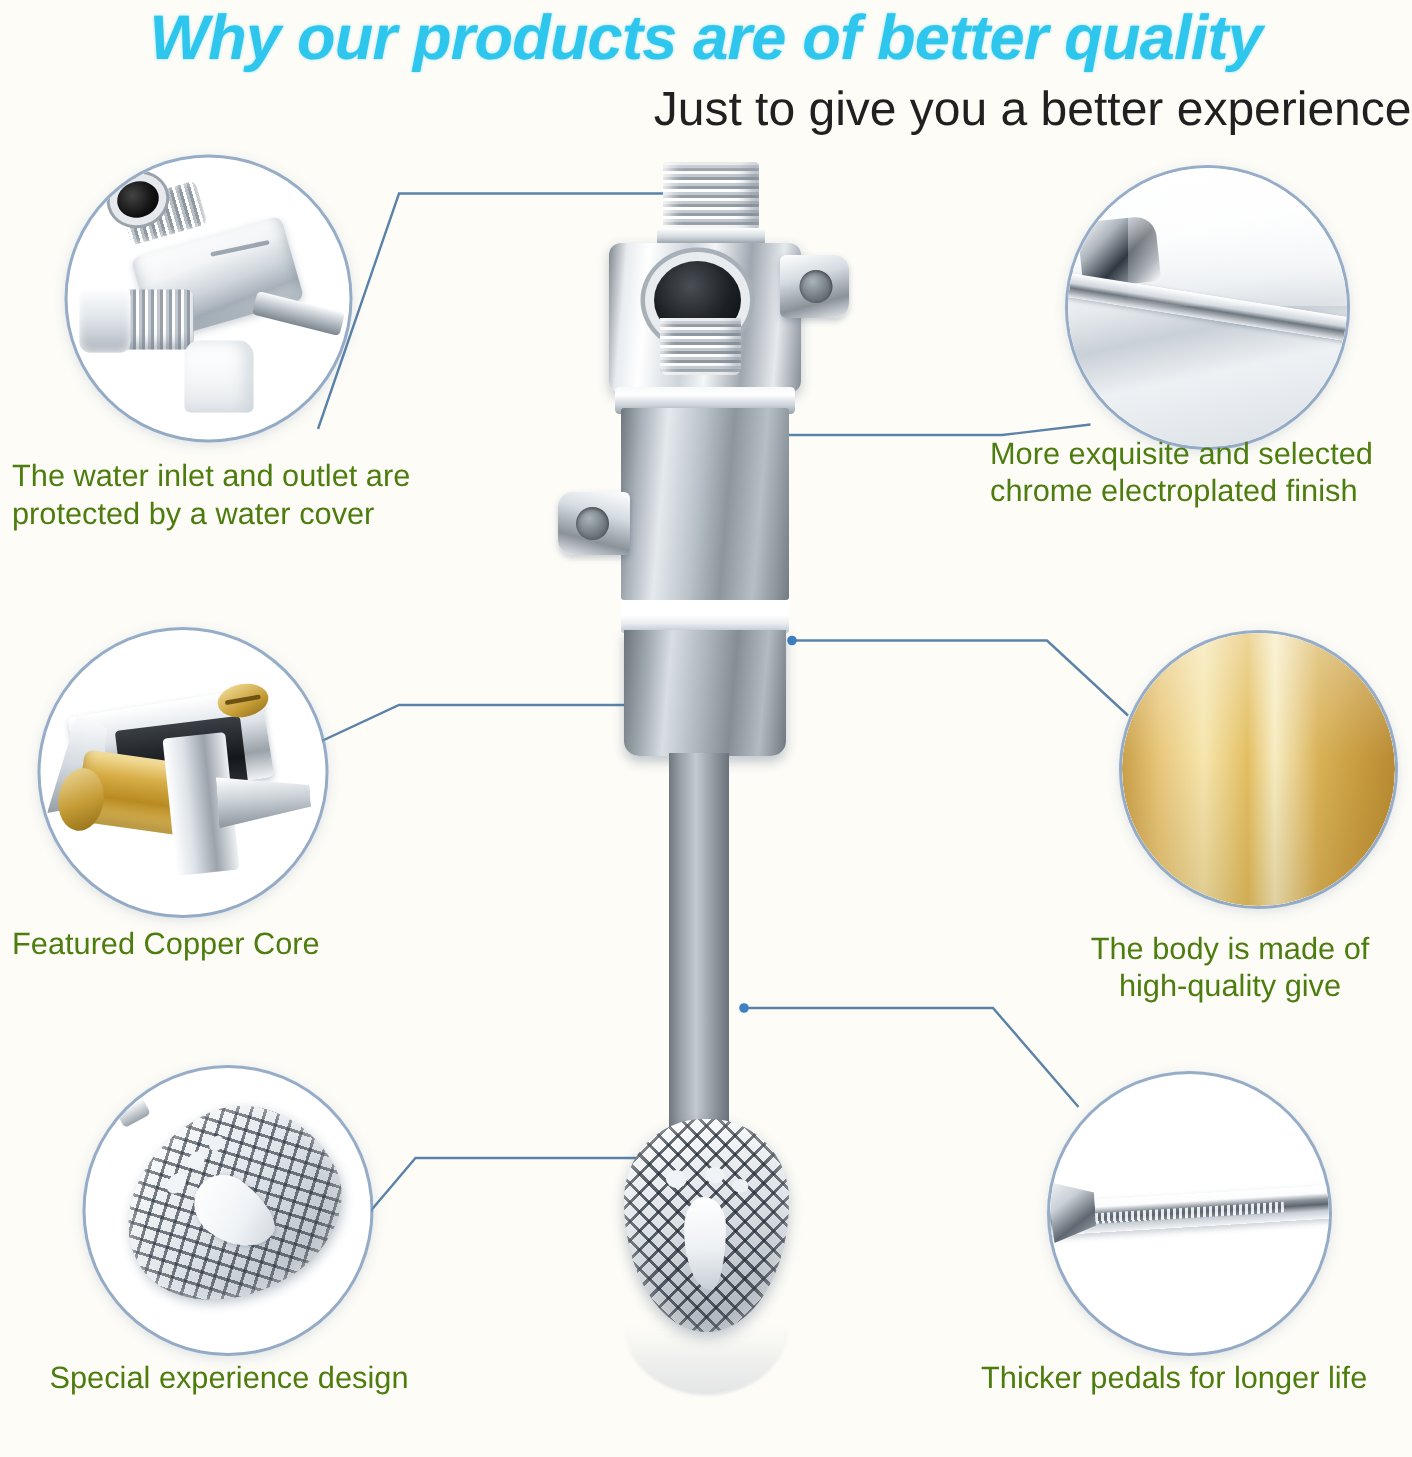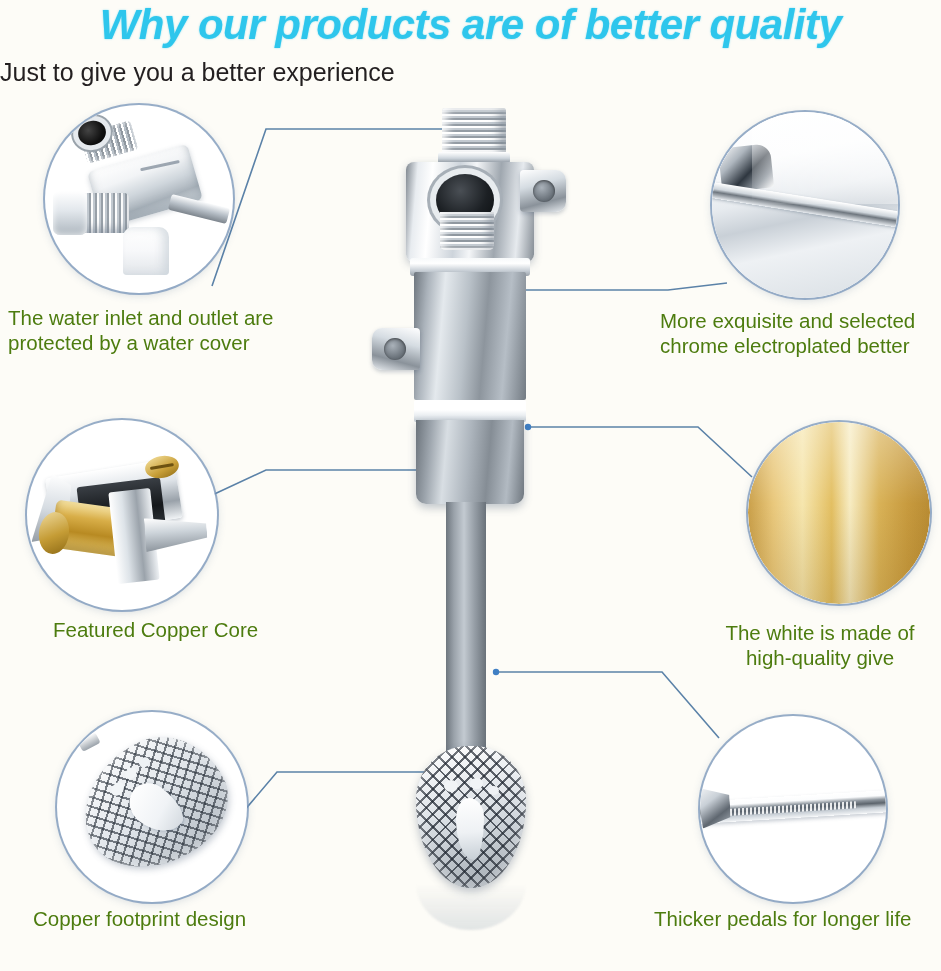--- a/index.html
+++ b/index.html
@@ -19,22 +19,22 @@
     font-size:42px;line-height:46px;
     font-weight:bold;
     font-style:italic;
     letter-spacing:-0.5px;
     color:#2ec6ec;
     text-shadow:0 0 2px rgba(46,198,236,.55);
     white-space:nowrap;
   }
   .subtitle{
     position:absolute;left:0;top:57px;width:941px;
-    text-align:left;
-    font-size:25px;line-height:30px;
+    text-align:right;
+    font-size:32px;line-height:30px;
     color:#231f20;
     font-weight:400;
   }
 
   
   #leaders{position:absolute;left:0;top:0;width:941px;height:971px;pointer-events:none;}
 
   
   .bubble{
     position:absolute;
@@ -385,65 +385,65 @@
   </div>
 
   <div class="bubble" style="left:712px;top:112px;width:186px;height:186px;">
     <div class="inner">
       <div class="b2-fill"></div>
       <div class="b2-tip"></div>
       <div class="b2-edge"></div>
       <div class="b2-gloss"></div>
     </div>
   </div>
-  <div class="caption" style="left:660px;top:308px;width:282px;">
+  <div class="caption" style="left:660px;top:290px;width:282px;">
     <div>More exquisite and selected</div>
-    <div>chrome electroplated better</div>
+    <div>chrome electroplated finish</div>
   </div>
 
   <div class="bubble" style="left:27px;top:420px;width:190px;height:190px;">
     <div class="inner">
       <div class="b3-plate-a"></div>
       <div class="b3-dark"></div>
       <div class="b3-left"></div>
       <div class="b3-brass"></div>
       <div class="b3-brass-cap"></div>
       <div class="b3-plate-b"></div>
       <div class="b3-wing"></div>
       <div class="b3-screw"></div>
     </div>
   </div>
-  <div class="caption" style="left:8px;top:617px;width:300px;margin-left:45px;">
+  <div class="caption" style="left:8px;top:617px;width:300px;">
     <div>Featured Copper Core</div>
   </div>
 
   <div class="bubble" style="left:748px;top:422px;width:182px;height:182px;">
     <div class="inner">
       <div class="b4-disc"></div>
       <div class="b4-sheen"></div>
     </div>
   </div>
   <div class="caption cap-center" style="left:700px;top:620px;width:240px;">
-    <div>The white is made of</div>
+    <div>The body is made of</div>
     <div>high-quality give</div>
   </div>
 
   <div class="bubble" style="left:57px;top:712px;width:190px;height:190px;">
     <div class="inner">
       <div class="b5-stem"></div>
       <div class="b5-pedal">
         <div class="b5-foot"></div>
         <div class="b5-toe1"></div>
         <div class="b5-toe2"></div>
         <div class="b5-toe3"></div>
       </div>
     </div>
   </div>
   <div class="caption" style="left:33px;top:906px;width:300px;">
-    <div>Copper footprint design</div>
+    <div>Special experience design</div>
   </div>
 
   <div class="bubble" style="left:700px;top:716px;width:186px;height:186px;">
     <div class="inner">
       <div class="b6-bar"></div>
       <div class="b6-left"></div>
     </div>
   </div>
   <div class="caption" style="left:654px;top:906px;width:300px;">
     <div>Thicker pedals for longer life</div>

